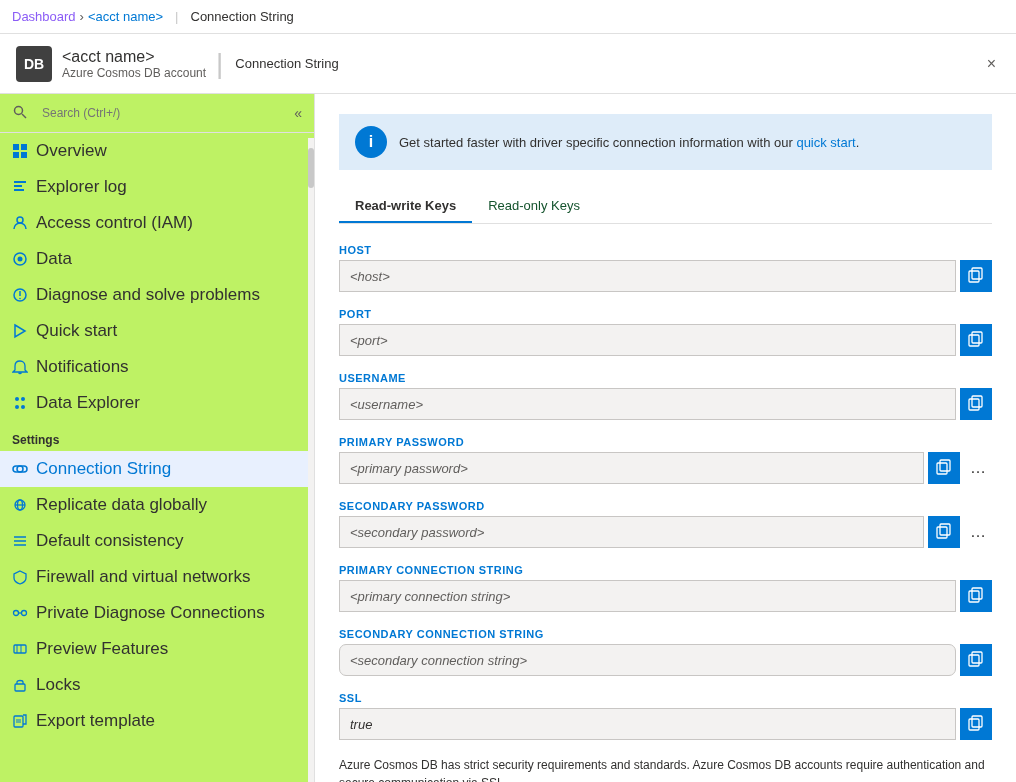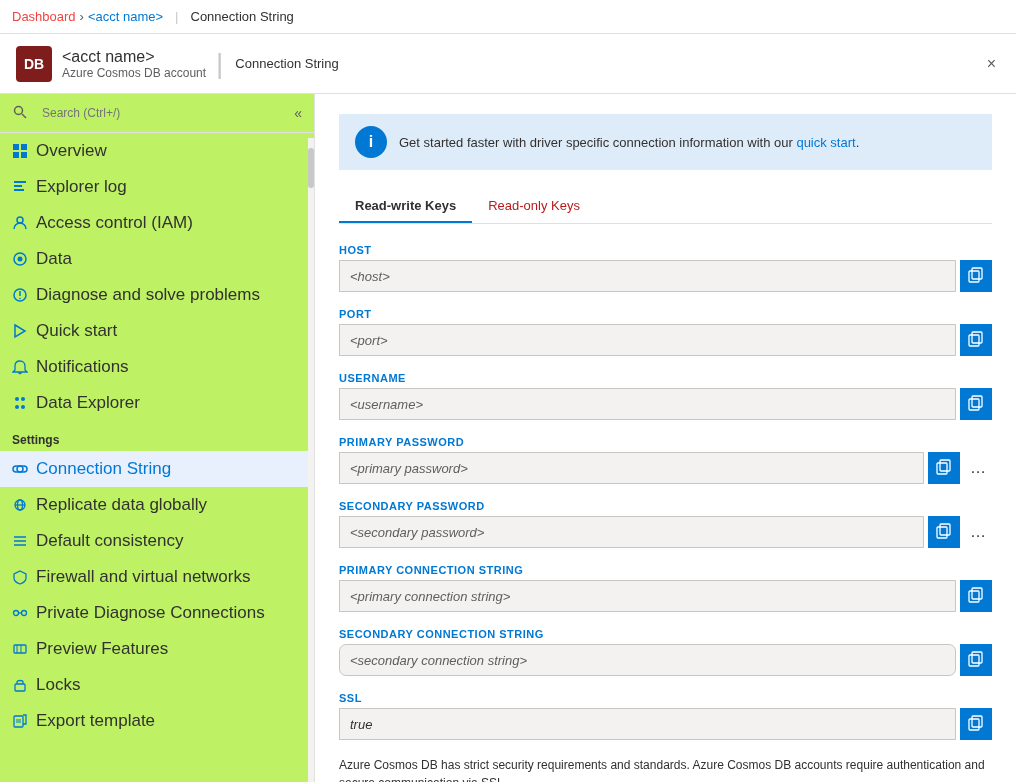--- a/index.html
+++ b/index.html
@@ -7,21 +7,21 @@
 
     
     .breadcrumb { display: flex; align-items: center; padding: 8px 12px; background: #fff; border-bottom: 1px solid #e0e0e0; font-size: 12px; color: #0078d4; gap: 4px; height: 34px; }
     .breadcrumb span { color: #323130; }
     .breadcrumb .sep { color: #605e5c; }
     .breadcrumb .divider { color: #c8c8c8; margin: 0 8px; }
 
     
     .header { display: flex; align-items: center; justify-content: space-between; padding: 10px 16px; background: #fff; border-bottom: 1px solid #e0e0e0; height: 60px; }
     .header-left { display: flex; align-items: center; gap: 10px; }
-    .db-icon { width: 36px; height: 36px; background: #7f1d1d; border-radius: 4px; display: flex; align-items: center; justify-content: center; color: #fff; font-weight: bold; font-size: 14px; }
+    .db-icon { width: 36px; height: 36px; background: #404040; border-radius: 4px; display: flex; align-items: center; justify-content: center; color: #fff; font-weight: bold; font-size: 14px; }
     .header-title h2 { font-size: 16px; color: #323130; font-weight: 400; }
     .header-title p { font-size: 12px; color: #605e5c; }
     .page-title { display: flex; align-items: center; gap: 8px; font-size: 22px; color: #323130; font-weight: 300; }
     .page-title .divider-bar { color: #c8c8c8; margin-right: 4px; font-size: 28px; font-weight: 100; }
     .close-btn { color: #605e5c; font-size: 16px; cursor: pointer; padding: 4px; background: none; border: none; }
 
     
     .main-layout { display: flex; height: calc(782px - 34px - 60px); }
 
     
@@ -41,21 +41,21 @@
     .content { flex: 1; background: #fff; overflow-y: auto; padding: 20px 24px; }
 
     
     .info-banner { display: flex; align-items: center; gap: 12px; background: #deecf9; padding: 12px 16px; margin-bottom: 20px; }
     .info-circle { width: 32px; height: 32px; background: #0078d4; border-radius: 50%; display: flex; align-items: center; justify-content: center; color: #fff; font-size: 16px; font-weight: bold; flex-shrink: 0; }
     .info-text { font-size: 13px; color: #323130; }
     .info-text a { color: #0078d4; text-decoration: none; }
 
     
     .tabs { display: flex; border-bottom: 1px solid #e0e0e0; margin-bottom: 20px; gap: 0; }
-    .tab { padding: 8px 16px; cursor: pointer; font-size: 13px; color: #b91c1c; border-bottom: 2px solid transparent; }
+    .tab { padding: 8px 16px; cursor: pointer; font-size: 13px; color: #14532d; border-bottom: 2px solid transparent; }
     .tab.active { color: #323130; border-bottom: 2px solid #0078d4; font-weight: 600; }
 
     
     .field-group { margin-bottom: 16px; }
     .field-label { font-size: 11px; font-weight: 600; color: #0078d4; text-transform: uppercase; margin-bottom: 4px; letter-spacing: 0.5px; }
     .field-row { display: flex; align-items: center; gap: 4px; }
     .field-input { flex: 1; padding: 6px 10px; background: #f3f2f1; border: 1px solid #c8c6c4; font-size: 13px; color: #605e5c; font-style: italic; height: 32px; }
     .copy-btn { width: 32px; height: 32px; background: #0078d4; border: none; cursor: pointer; display: flex; align-items: center; justify-content: center; flex-shrink: 0; }
     .copy-icon { color: #fff; font-size: 14px; }
     .more-btn { background: none; border: none; cursor: pointer; padding: 4px 6px; color: #323130; font-size: 16px; }
@@ -68,21 +68,21 @@
     .content::-webkit-scrollbar-thumb { background: #c8c8c8; }
     .content::-webkit-scrollbar-track { background: #f3f2f1; }
 
     
     .icon-svg { width: 16px; height: 16px; }
   </style>
 </head>
 <body>
 
 <div class="breadcrumb">
-  <span style="color:#ef4444;cursor:pointer;">Dashboard</span>
+  <span style="color:#8b5cf6;cursor:pointer;">Dashboard</span>
   <span class="sep">›</span>
   <span style="color:#0078d4;cursor:pointer;">&lt;acct name&gt;</span>
   <span class="divider">|</span>
   <span style="color:#323130;">Connection String</span>
 </div>
 
 <div class="header">
   <div class="header-left">
     <div class="db-icon">DB</div>
     <div class="header-title">

